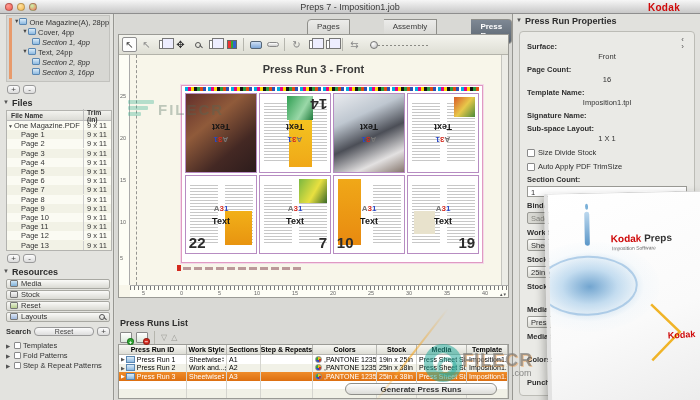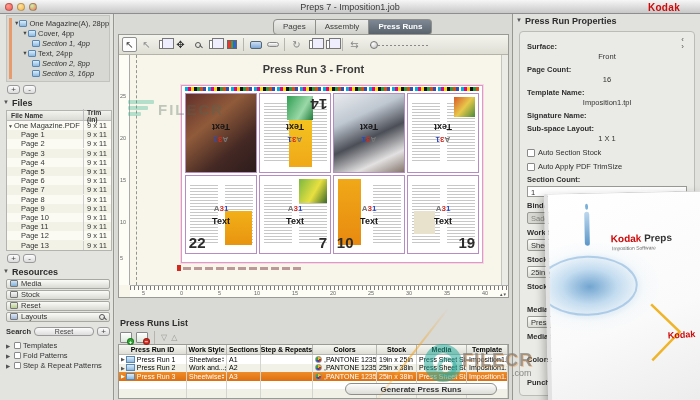--- a/index.html
+++ b/index.html
@@ -17,21 +17,21 @@
   .tl.g { left:29px; background:radial-gradient(circle at 35% 30%, #c9f2a8,#f07a5a); }
   .kodak-logo { position:absolute; top:1px; right:20px; color:#cf0a0a; font-weight:bold; font-size:10px; letter-spacing:.3px; }
 
   
   .sidebar { position:absolute; top:14px; left:0; width:114px; bottom:0;
     background:#e3e3df; border-right:1px solid #979792; font-size:7.5px; color:#333; }
   .sec-head { font-weight:bold; font-size:9px; color:#2d2d2d; padding:2px 0 1px 12px; position:relative; }
   .sec-head::before { content:"▼"; position:absolute; left:3px; top:3px; font-size:6px; color:#555; }
   .tree-box { position:relative; margin:1px 3px 0 6px; background:#d7d7d3; border:1px solid #c2c2be; padding:2px 0 3px 0; }
   .tree-accent { position:absolute; left:2px; top:2px; bottom:2px; width:3px; background:#e89a6b; }
-  .t-item { display:flex; align-items:center; height:10px; white-space:nowrap; }
+  .t-item { display:flex; height:10px; white-space:nowrap; }
   .t-item .dis { width:6px; font-size:5.5px; color:#444; text-align:center; }
   .lv0 { padding-left:7px; } .lv1 { padding-left:15px; } .lv2 { padding-left:25px;font-style:italic; }
   .mini-doc { display:inline-block; width:8px; height:7px; margin-right:2px; flex:none;
     background:linear-gradient(#dcecf8,#8db9e0); border:1px solid #5a87b2; border-radius:1px; }
   .pm-btns { display:flex; gap:3px; margin:3px 0 2px 7px; }
   .pm { width:13px; height:9px; background:linear-gradient(#fcfcfc,#dcdcdc); border:1px solid #9a9a9a;
     border-radius:3px; font-size:8px; line-height:7px; text-align:center; color:#444; }
 
   .files-table { margin:1px 1px 0 6px; background:#fbfbf3; border:1px solid #b3b3af; }
   .ft-head { display:flex; background:linear-gradient(#f3f3ef,#dcdcd6); border-bottom:1px solid #bbb;
@@ -60,21 +60,21 @@
     border-radius:4px; font-size:7px; text-align:center; line-height:8px; color:#444; }
   .res-tree { margin:5px 0 0 6px; }
   .rt-item { display:flex; align-items:center; height:10px; gap:2px; }
   .rt-item .dis { font-size:5.5px; color:#555; width:6px; }
   .cb { width:7px; height:7px; border:1px solid #8a8a8a; background:#fff; border-radius:1px; flex:none; }
 
   
   .center { position:absolute; top:14px; left:115px; width:397px; bottom:0; background:#d9d9d5; }
   .tabs { position:absolute; top:5px; left:158px; display:flex; }
   .tab { font-size:8px; padding:2px 9px 3px; border:1px solid #8f8f8a; border-left:none;
-    background:linear-gradient(#ececea,#cfcfca); color:#3c3c3c; }
+    background:linear-gradient(#ececea,#cfcfca); color:#3c3c3c;margin-left:34px; }
   .tab:first-child { border-left:1px solid #8f8f8a; border-radius:4px 0 0 4px; }
   .tab:last-child { border-radius:0 4px 4px 0; }
   .tab.active { background:linear-gradient(#7e8894,#59636e); color:#fff; font-weight:bold; }
 
   .canvas-frame { position:absolute; top:20px; left:3px; right:3px; height:264px;
     background:#f2f1e6; border:1px solid #9a9a95; }
   .ctoolbar { height:20px; background:linear-gradient(#f4f4ee,#deded4); border-bottom:1px solid #b3b3aa;
     display:flex; align-items:center; padding-left:3px; gap:2px; }
   .tbtn { width:15px; height:15px; display:flex; align-items:center; justify-content:center;
     font-size:10px; color:#333; border-radius:2px; }
@@ -641,21 +641,21 @@
       <div class="f-val">Front</div>
       <div class="f-lbl">Page Count:</div>
       <div class="f-val">16</div>
       <div class="f-lbl">Template Name:</div>
       <div class="f-val">Imposition1.tpl</div>
       <div class="f-lbl">Signature Name:</div>
       <div class="f-lbl">Sub-space Layout:</div>
       <div class="f-val">1 X 1</div>
       <div class="cb-row">
         <span class="cb2"></span>
-        <span>Auto Section Stock</span>
+        <span>Size Divide Stock</span>
       </div>
       <div class="cb-row">
         <span class="cb2"></span>
         <span>Auto Apply PDF TrimSize</span>
       </div>
       <div class="f-lbl">Section Count:</div>
       <div class="inp">1</div>
       <div class="f-lbl">Binding Style:</div>
       <div class="sel-dd disabled">
           <span>Saddle-Stitch</span>

